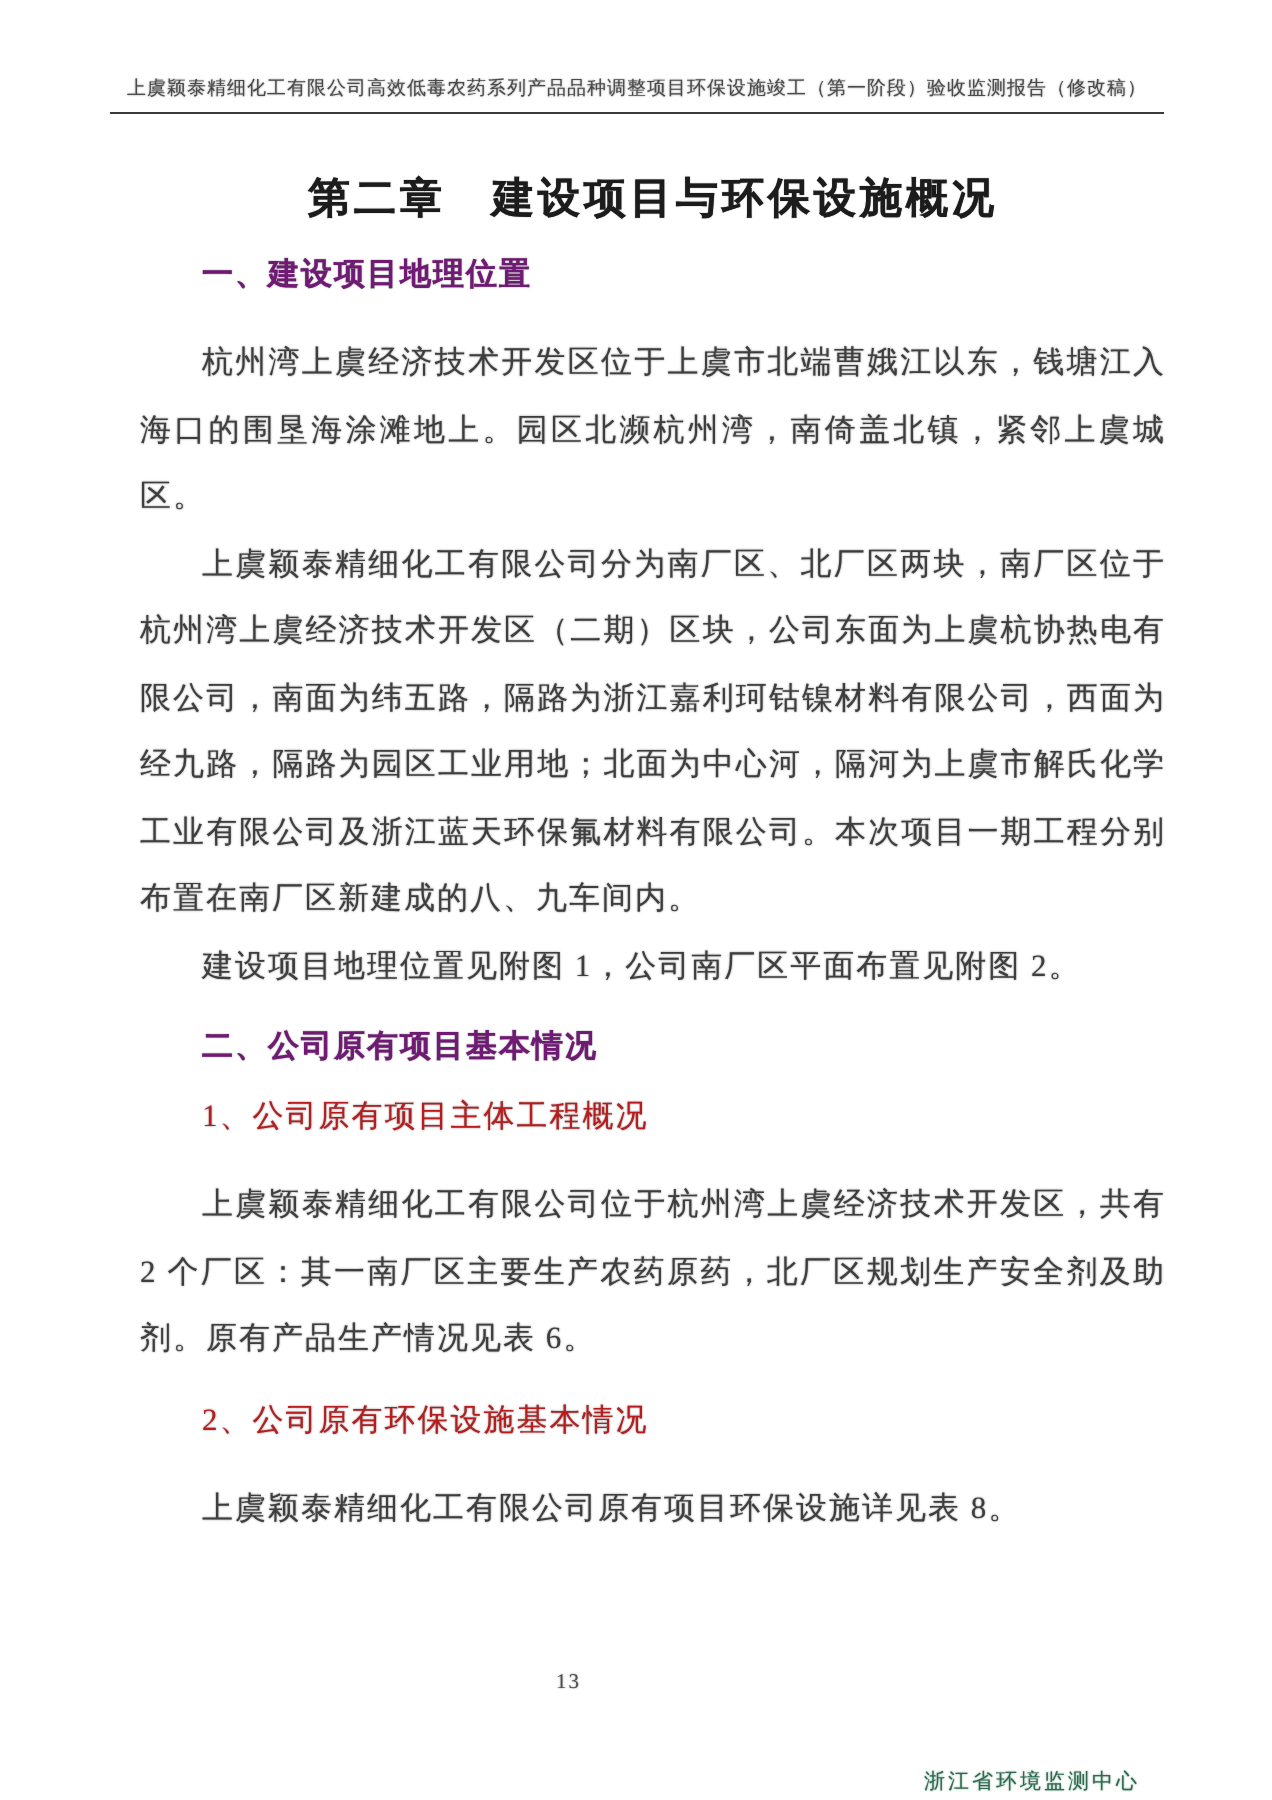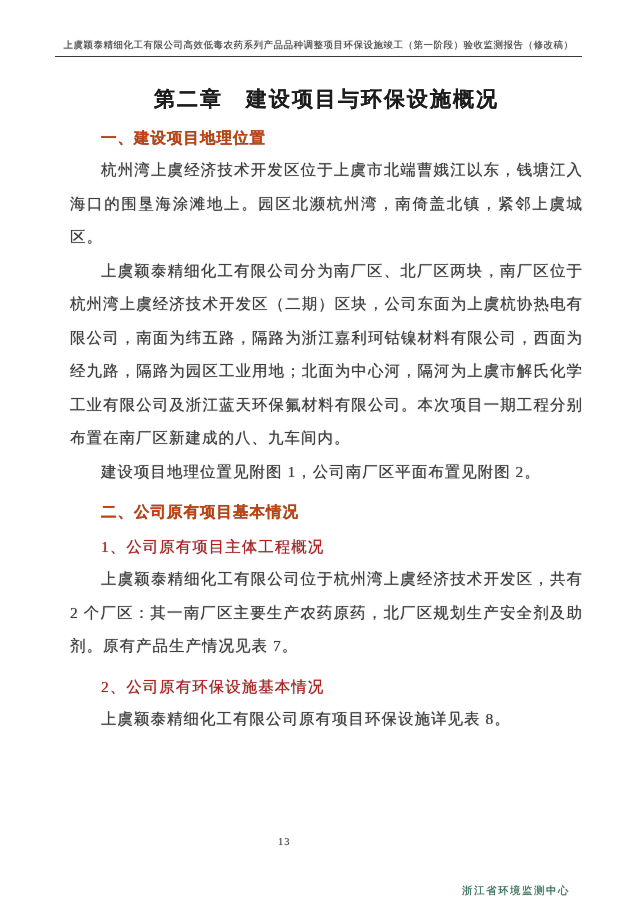--- a/index.html
+++ b/index.html
@@ -49,21 +49,21 @@
     text-align: center;
     letter-spacing: 2px;
     margin: 8px 0 6px 0;
     line-height: 30px;
     text-shadow: 0 0 0.5px rgba(40,40,40,0.9);
   }
   .section-heading {
     font-family: "Liberation Sans", "DejaVu Sans", sans-serif;
     font-size: 15.5px;
     font-weight: bold;
-    color: #c2410c;
+    color: #701a75;
     text-indent: 2em;
     line-height: 22px;
     margin-top: 13px;
     letter-spacing: 1px;
     text-shadow: 0 0 0.7px rgba(60,60,60,0.8);
   }
   .sub-heading {
     font-size: 15.5px;
     color: #b91c1c;
     text-indent: 2em;
@@ -76,21 +76,21 @@
     font-size: 15.5px;
     color: #3e3e3e;
     line-height: 33.5px;
     letter-spacing: 1px;
     text-indent: 2em;
     text-align: justify;
     text-justify: inter-ideograph;
     margin: 0;
     text-shadow: 0 0 1px rgba(85,85,85,0.8);
   }
-  .para.gap-top { margin-top: 4px; }
+  .para.gap-top { margin-top: 16px; }
   
   .page-number {
     position: absolute;
     top: 836px;
     left: 278px;
     font-size: 10.5px;
     color: #4d4d4d;
     letter-spacing: 1px;
     text-shadow: 0 0 1px rgba(90,90,90,0.7);
   }
@@ -123,21 +123,21 @@
 
     <p class="para">上虞颖泰精细化工有限公司分为南厂区、北厂区两块，南厂区位于杭州湾上虞经济技术开发区（二期）区块，公司东面为上虞杭协热电有限公司，南面为纬五路，隔路为浙江嘉利珂钴镍材料有限公司，西面为经九路，隔路为园区工业用地；北面为中心河，隔河为上虞市解氏化学工业有限公司及浙江蓝天环保氟材料有限公司。本次项目一期工程分别布置在南厂区新建成的八、九车间内。</p>
 
 
     <p class="para">建设项目地理位置见附图 1，公司南厂区平面布置见附图 2。</p>
 
     <div class="section-heading">二、公司原有项目基本情况</div>
 
     <div class="sub-heading">1、公司原有项目主体工程概况</div>
 
-    <p class="para gap-top">上虞颖泰精细化工有限公司位于杭州湾上虞经济技术开发区，共有 2 个厂区：其一南厂区主要生产农药原药，北厂区规划生产安全剂及助剂。原有产品生产情况见表 7。</p>
+    <p class="para gap-top">上虞颖泰精细化工有限公司位于杭州湾上虞经济技术开发区，共有 2 个厂区：其一南厂区主要生产农药原药，北厂区规划生产安全剂及助剂。原有产品生产情况见表 6。</p>
 
     <div class="sub-heading">2、公司原有环保设施基本情况</div>
 
     <p class="para gap-top">上虞颖泰精细化工有限公司原有项目环保设施详见表 8。</p>
 
   </div>
 
   <div class="page-number">13</div>
 
   <div class="footer-watermark">浙江省环境监测中心</div>

